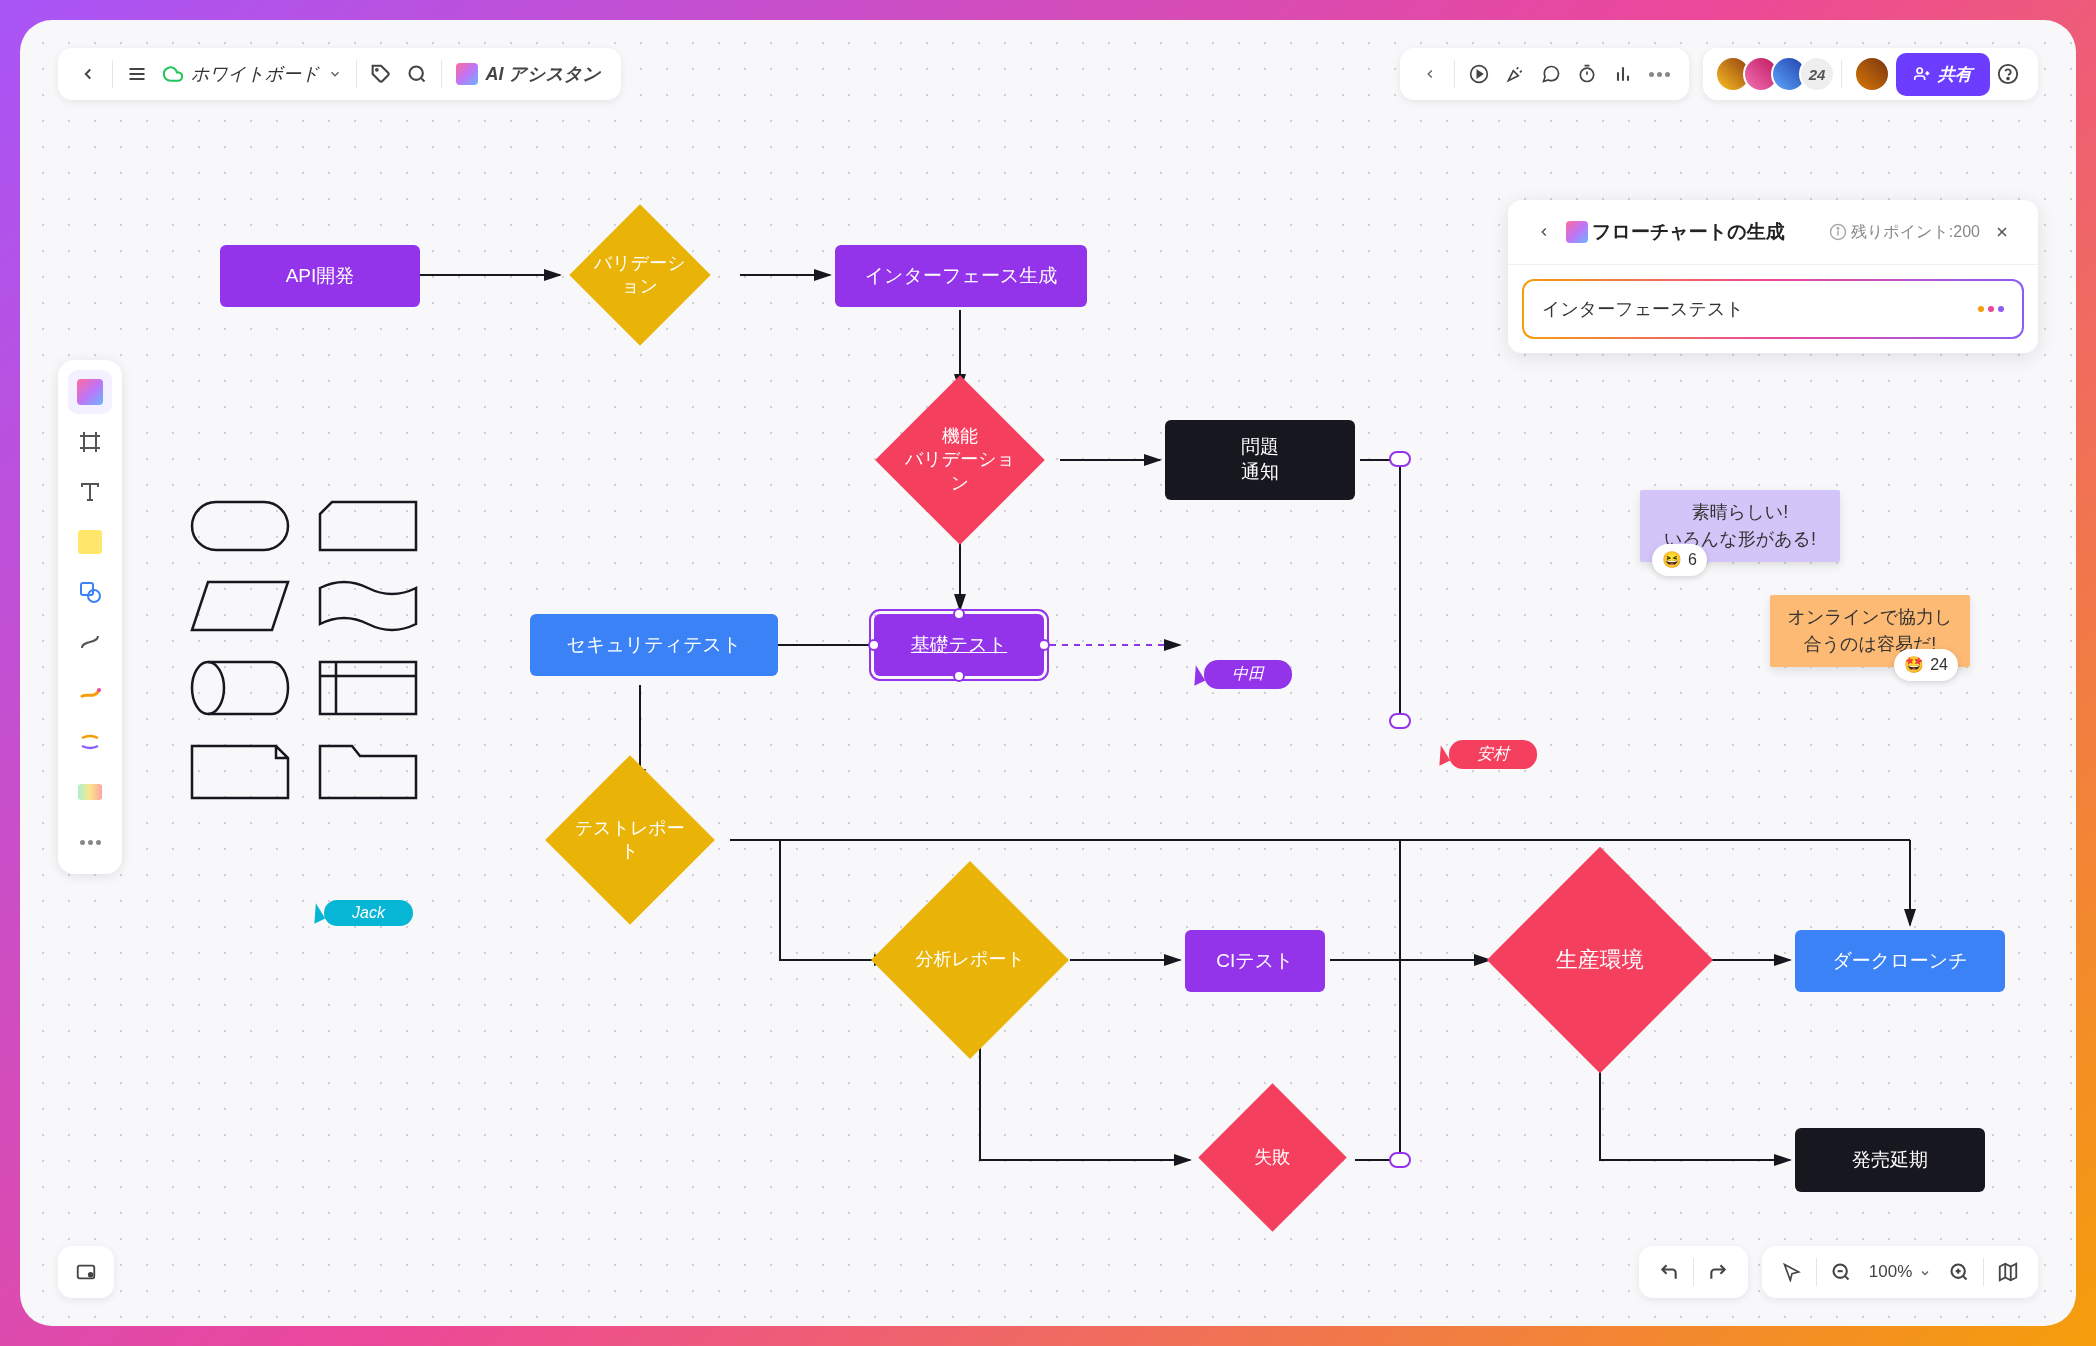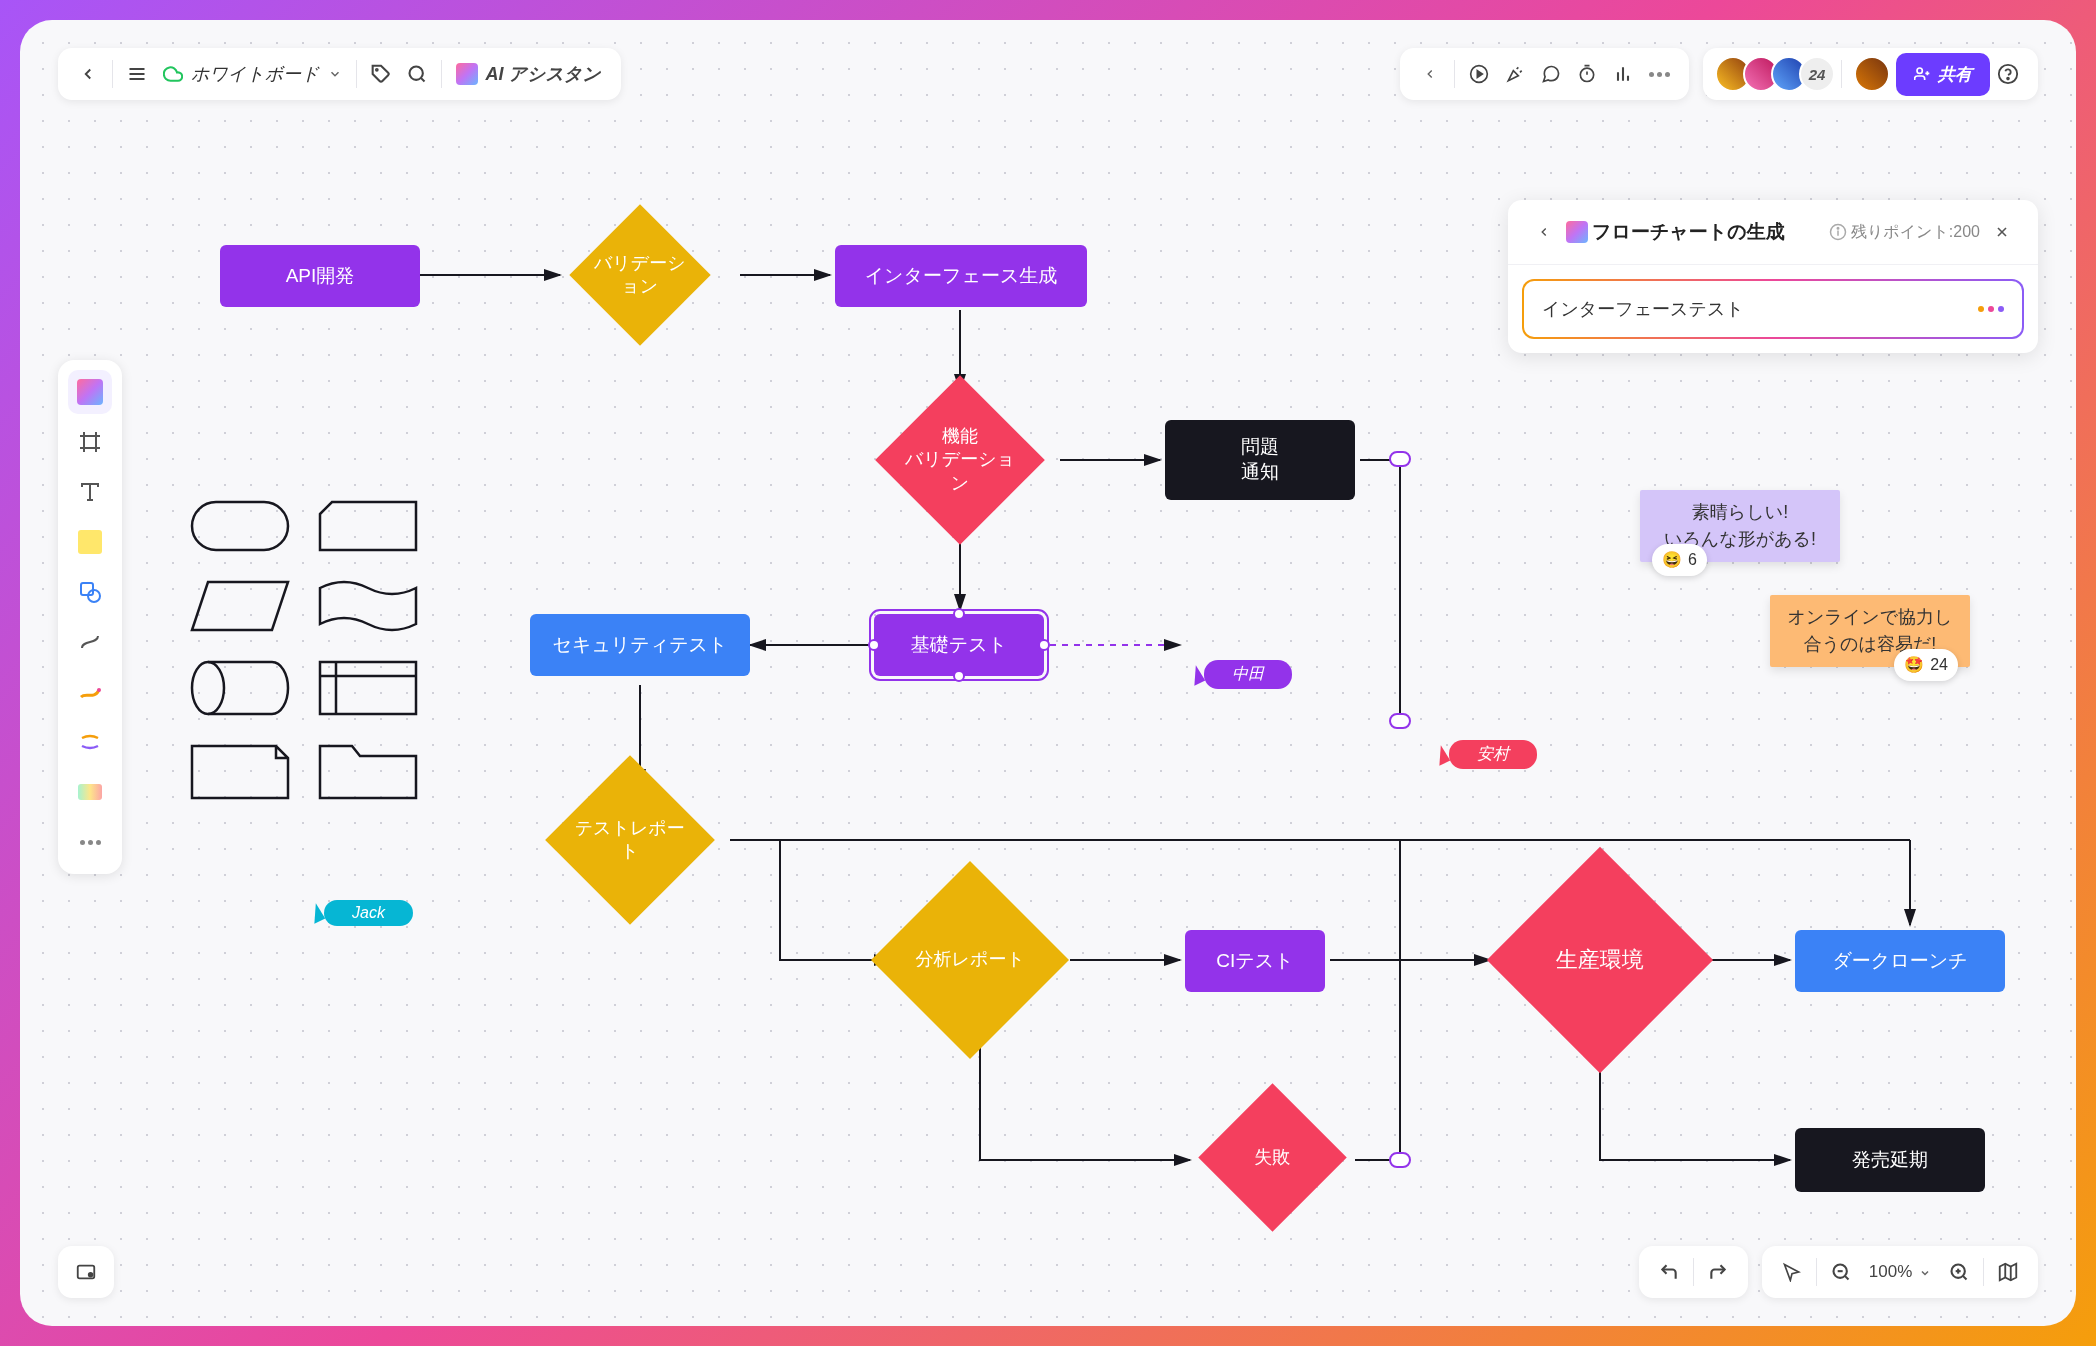--- a/index.html
+++ b/index.html
@@ -170,21 +170,21 @@
   text-align: center;
   color: #fff;
   font-size: 19px;
   font-weight: 500;
   border-radius: 6px;
   line-height: 1.3;
 }
 .node.purple { background: #9333ea; }
 .node.blue { background: #3b82f6; }
 .node.dark { background: #17171f; }
-.node.selected { outline: 2px solid #9333ea; outline-offset: 3px; }
+.node.selected { outline: 2px solid #9333ea; outline-offset: 3px; text-decoration: underline; }
 .diamond {
   background: #eab308;
 }
 .diamond.pink { background: #f43f5e; }
 .diamond-inner {
   transform: rotate(-45deg);
   color: #fff;
   text-align: center;
   font-size: 18px;
   line-height: 1.3;
@@ -385,21 +385,21 @@
       </div>
     </div>
 
     <div class="node dark" style="left:1145px;top:400px;width:190px;height:80px">
       <div>
         <div>問題</div>
         <div>通知</div>
       </div>
     </div>
 
-    <div class="node blue" style="left:510px;top:594px;width:220px;height:62px">セキュリティテスト</div>
+    <div class="node blue" style="left:510px;top:594px;width:248px;height:62px">セキュリティテスト</div>
 
     <div class="node purple selected" style="left:854px;top:594px;width:170px;height:62px">
       <span>基礎テスト</span>
       <div class="handle" style="left:-6px;top:50%;transform:translateY(-50%)"></div>
       <div class="handle" style="right:-6px;top:50%;transform:translateY(-50%)"></div>
       <div class="handle" style="top:-6px;left:50%;transform:translateX(-50%)"></div>
       <div class="handle" style="bottom:-6px;left:50%;transform:translateX(-50%)"></div>
     </div>
 
     <div class="diamond-wrap" style="left:550px;top:760px;width:120px;height:120px;background:#eab308">

